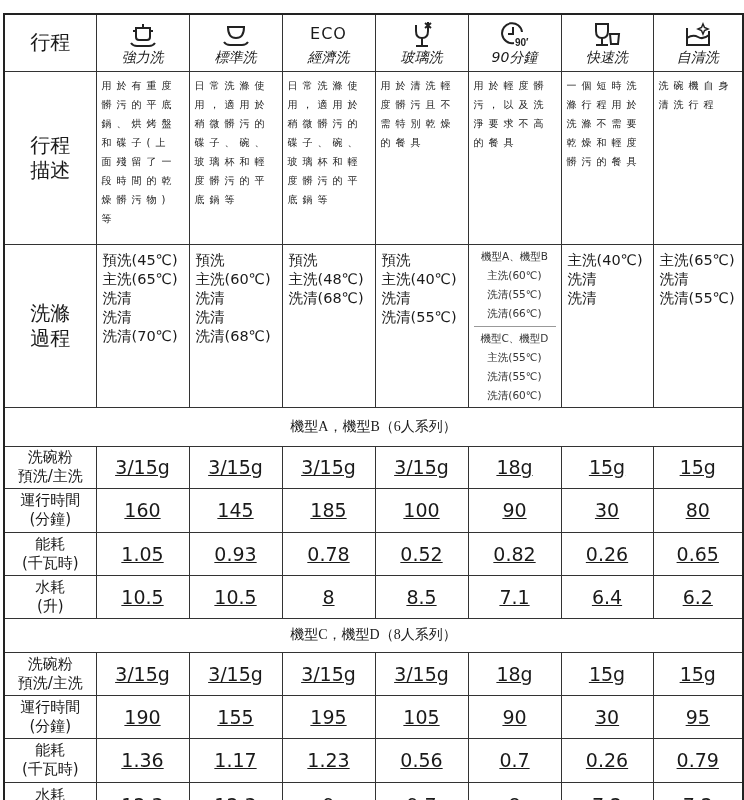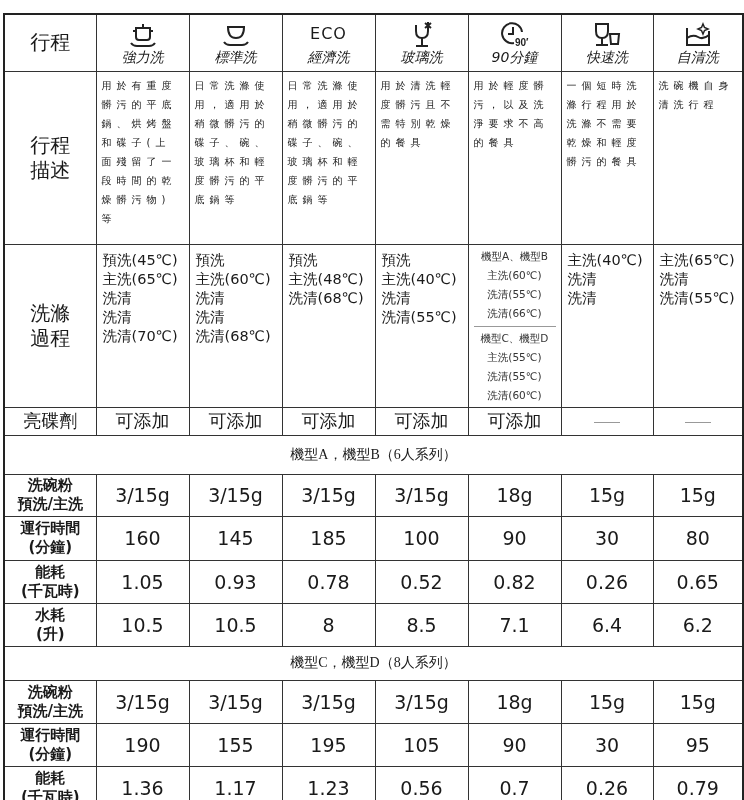--- a/index.html
+++ b/index.html
@@ -6,37 +6,37 @@
   body { width:744px; height:800px; position:relative; overflow:hidden;
          font-family:"DejaVu Sans", "Liberation Sans", sans-serif; color:#1a1a1a; }
   table { position:absolute; left:3px; top:13px; width:738px; height:784px;
           border-collapse:collapse; border:2.5px solid #222; table-layout:fixed; }
   td { border:1.5px solid #333; padding:0; vertical-align:middle; text-align:center; }
   col.c0 { width:92px; }
   col.c1, col.c2, col.c3, col.c4, col.c5 { width:93px; }
   col.c6 { width:92px; }
   col.c7 { width:90px; }
   .rowlabel { font-size:20px; line-height:25px; }
-  .rowlabel.small { font-size:15px; line-height:19px;font-weight:bold; }
+  .rowlabel.small { font-size:15px; line-height:19px; }
   .hdr-cell { padding-top:2px; }
   .hdr-icon { display:block; height:28px; margin:0 auto; }
   .hdr-icon svg { height:28px; width:40px; }
   .hdr-label { font-size:14px; line-height:17px; display:block;font-style:italic; }
   .eco-icon { font-size:16px; line-height:26px; display:block; height:28px; letter-spacing:1px; }
   .desc { vertical-align:top; text-align:left; padding:4px 4px 2px 5px;
           font-size:10px; line-height:19px; letter-spacing:5px; word-break:break-all;margin-top:14px; }
   .proc { vertical-align:top; text-align:left; padding:6px 3px 2px 6px;
           font-size:14.5px; line-height:19px; white-space:pre-line; }
   .proc-split { vertical-align:top; padding:2px 3px; }
   .proc-split .sub { font-size:10.5px; line-height:19px; white-space:pre-line; color:#333; }
   .proc-split .divider { border-top:1.5px solid #999; margin:3px 2px 2px 2px; }
   .rinse { font-size:18px; line-height:22px; }
   .dash { display:inline-block; width:26px; border-top:1px solid #999; vertical-align:middle; }
   .section { font-size:14px; text-align:center;font-family:Liberation Serif, serif; }
-  .val { font-size:19px; }
+  .val { font-size:19px;text-decoration:underline; }
 </style>
 </head>
 <body>
 
 <table>
   <colgroup>
     <col class="c0">
       <col class="c1">
       <col class="c2">
       <col class="c3">
@@ -182,30 +182,20 @@
 洗清(60℃)</div>
     </td>
     <td class="proc">主洗(40℃)
 洗清
 洗清</td>
     <td class="proc">主洗(65℃)
 洗清
 洗清(55℃)</td>
   </tr>
 
-  <tr style="height:28px">
-    <td class="rinse">亮碟劑</td>
-    <td class="rinse">可添加</td>
-    <td class="rinse">可添加</td>
-    <td class="rinse">可添加</td>
-    <td class="rinse">可添加</td>
-    <td class="rinse">可添加</td>
-    <td><span class="dash"></span></td>
-    <td><span class="dash"></span></td>
-  </tr>
 
   <tr style="height:39px">
     <td colspan="8" class="section">機型A，機型B（6人系列）</td>
   </tr>
   <tr style="height:42px">
     <td class="rowlabel small"><span>洗碗粉</span><br><span>預洗/主洗</span></td>
     <td class="val">3/15g</td>
     <td class="val">3/15g</td>
     <td class="val">3/15g</td>
     <td class="val">3/15g</td>

